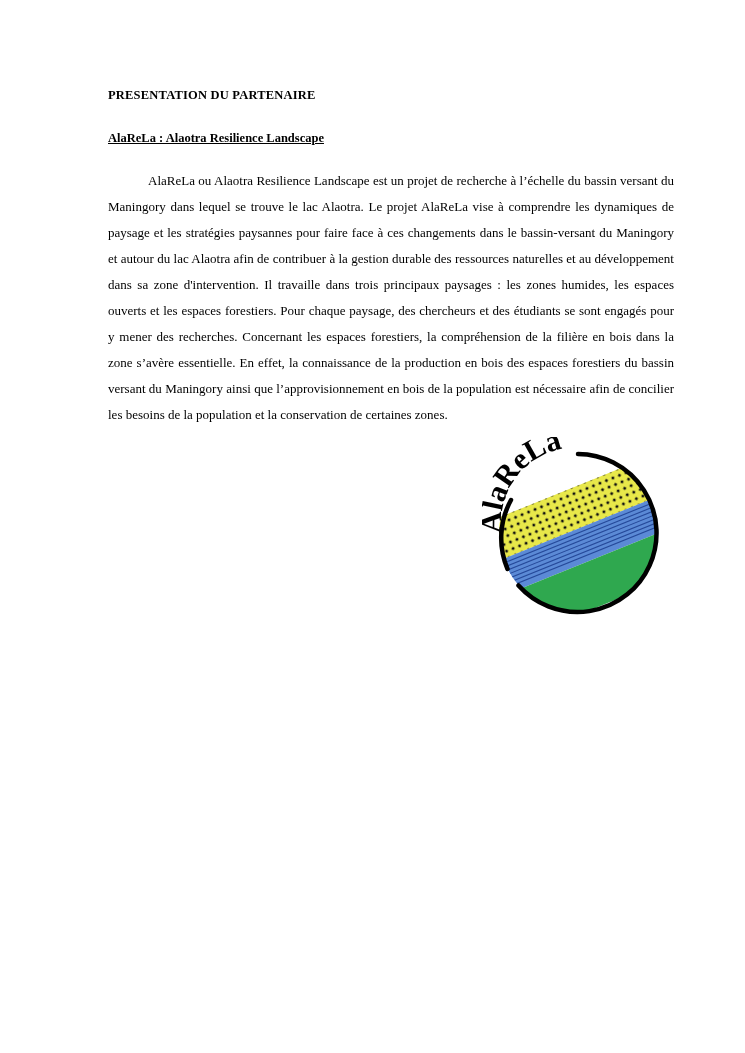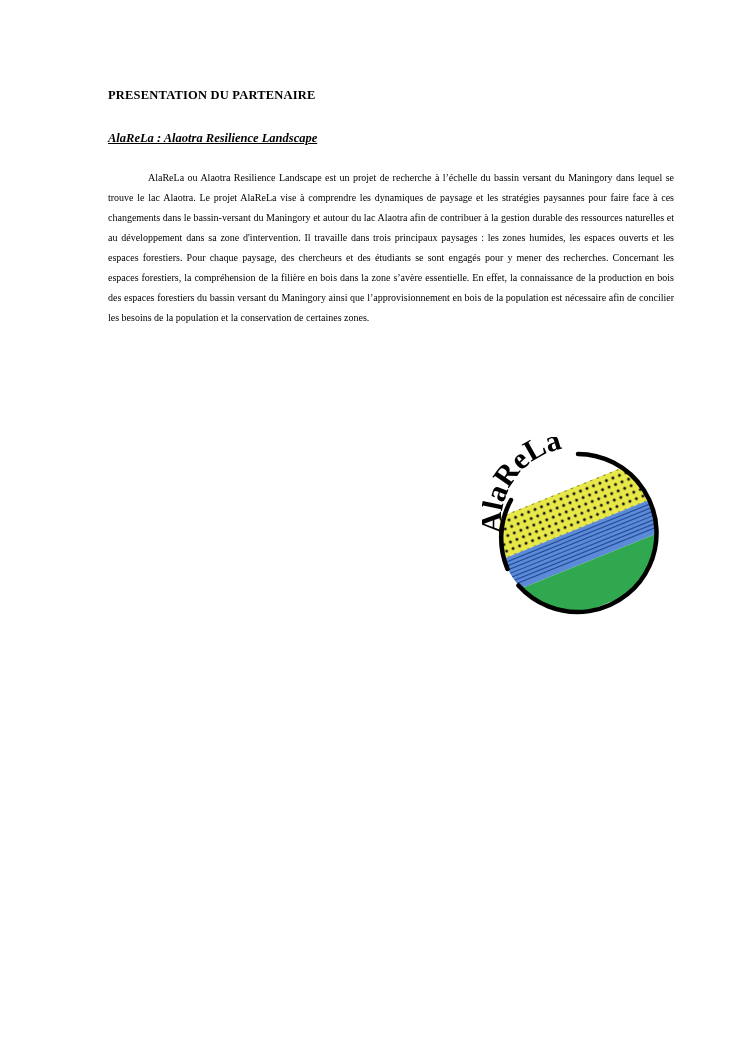--- a/index.html
+++ b/index.html
@@ -28,27 +28,26 @@
   .doc-heading {
     font-size: 12.5px;
     font-weight: bold;
     letter-spacing: 0.2px;
     margin: 0 0 28px 0;
     line-height: 1.2;
   }
   .doc-subheading {
     font-size: 12.5px;
     font-weight: bold;
-    font-style: italic;
     text-decoration: underline;
     margin: 0 0 22px 0;
     line-height: 1.2;
   }
   .doc-paragraph {
-    font-size: 10px;
+    font-size: 13px;
     text-align: justify;
     line-height: 2.0;
     margin: 0;
     text-indent: 40px;
     hyphens: none;
   }
   .logo-wrap {
     position: absolute;
     left: 482px;
     top: 437px;

